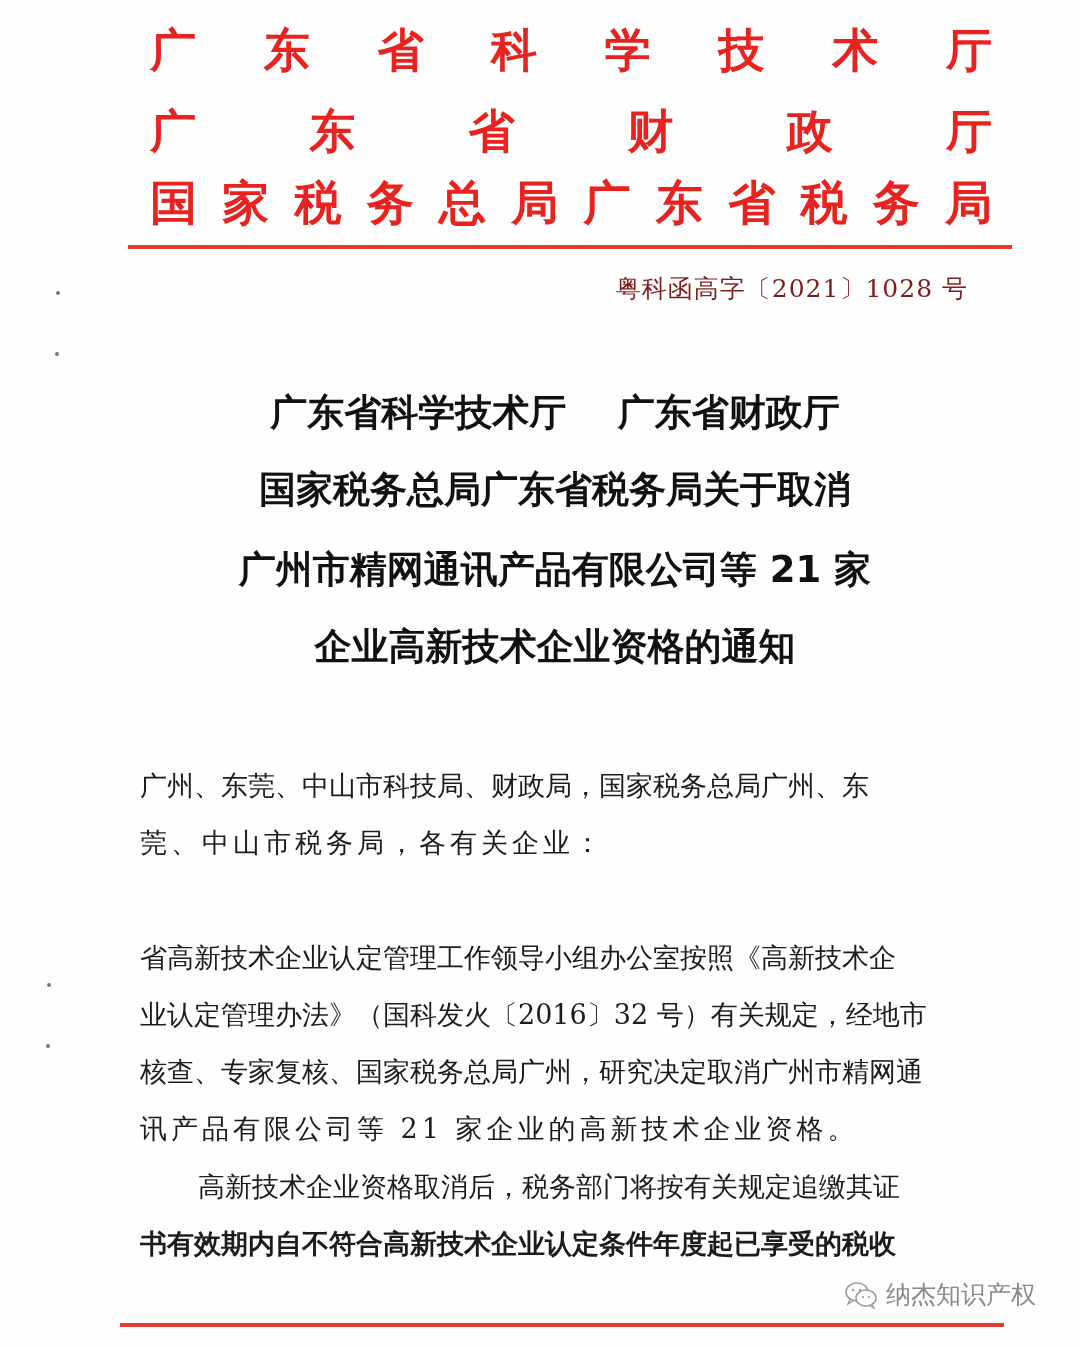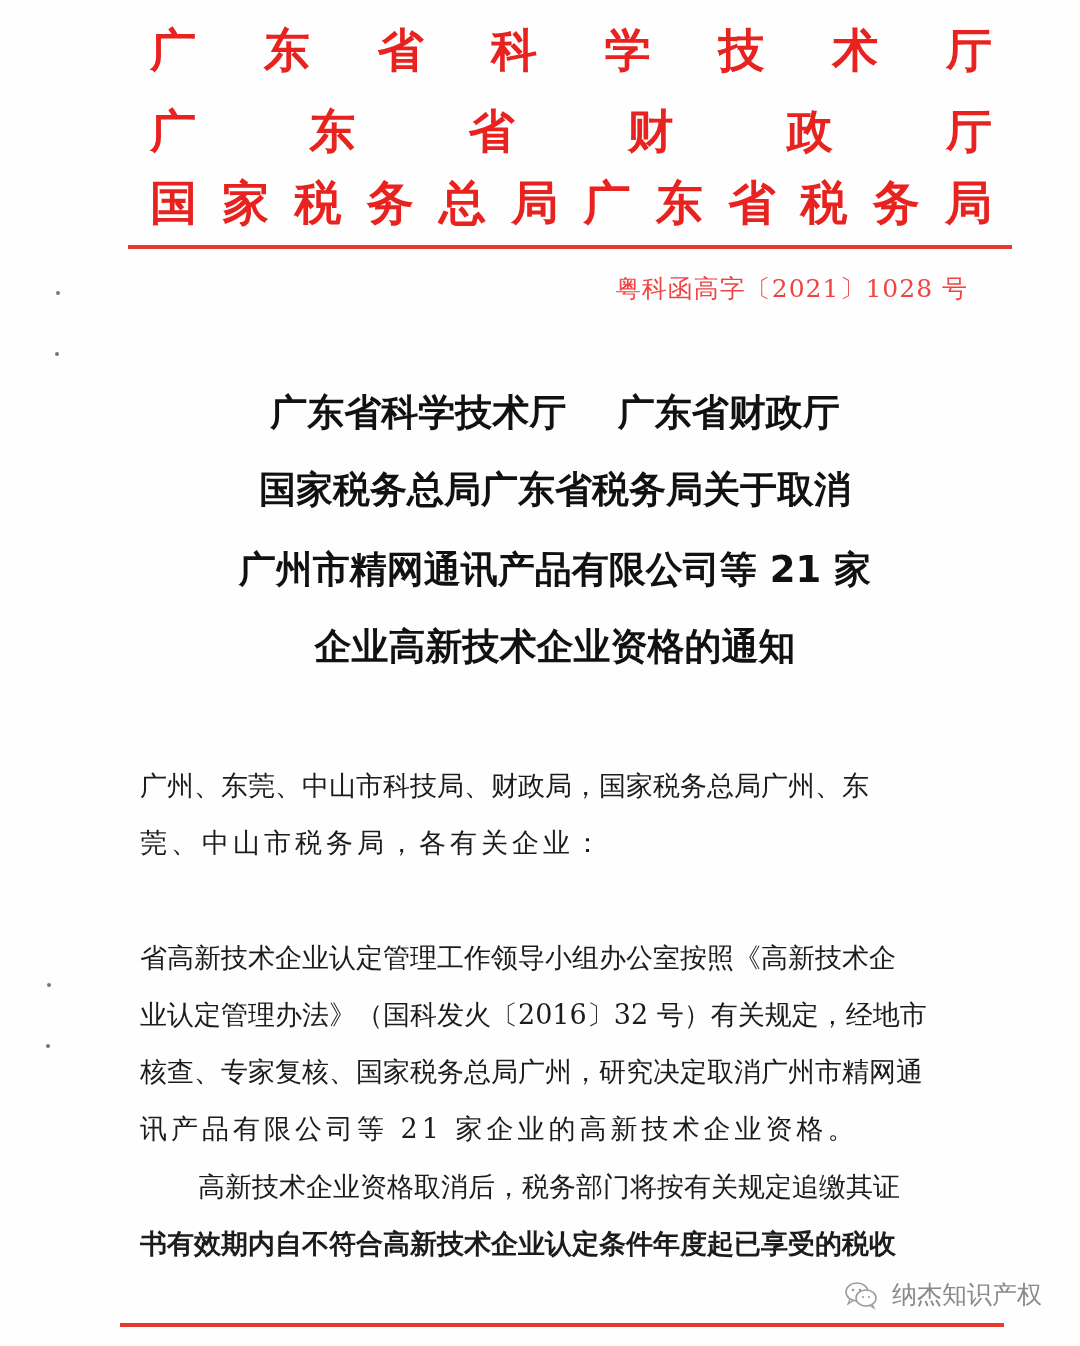--- a/index.html
+++ b/index.html
@@ -47,21 +47,21 @@
       background: #e63a2e;
     }
     .red-rule.top { top: 245px; height: 4px; }
     .red-rule.bottom { top: 1323px; left: 120px; width: 884px; height: 4px; }
     .doc-number {
       position: absolute;
       top: 272px;
       right: 112px;
       font-size: 25px;
       letter-spacing: 1px;
-      color: #ef4444;
+      color: #7f1d1d;
     }
     .title {
       position: absolute;
       left: 0;
       width: 1110px;
       text-align: center;
       font-family: "DejaVu Sans", sans-serif;
       font-weight: bold;
       font-size: 37px;
       color: #111;
@@ -83,21 +83,21 @@
       justify-content: space-between;
     }
     .body-line.indent { left: 198px; width: 768px; }
     .body-line.last { justify-content: flex-start; letter-spacing: 4px; }
     .watermark {
       position: absolute;
       top: 1278px;
       left: 844px;
       display: flex;
       align-items: center;
-      gap: 14px;
+      gap: 8px;
       color: #8a8a8a;
       font-family: "DejaVu Sans", sans-serif;
       font-size: 25px;
     }
     .wechat-icon { width: 34px; height: 30px; }
     .speck {
       position: absolute;
       width: 4px; height: 4px;
       border-radius: 2px;
       background: #777;

